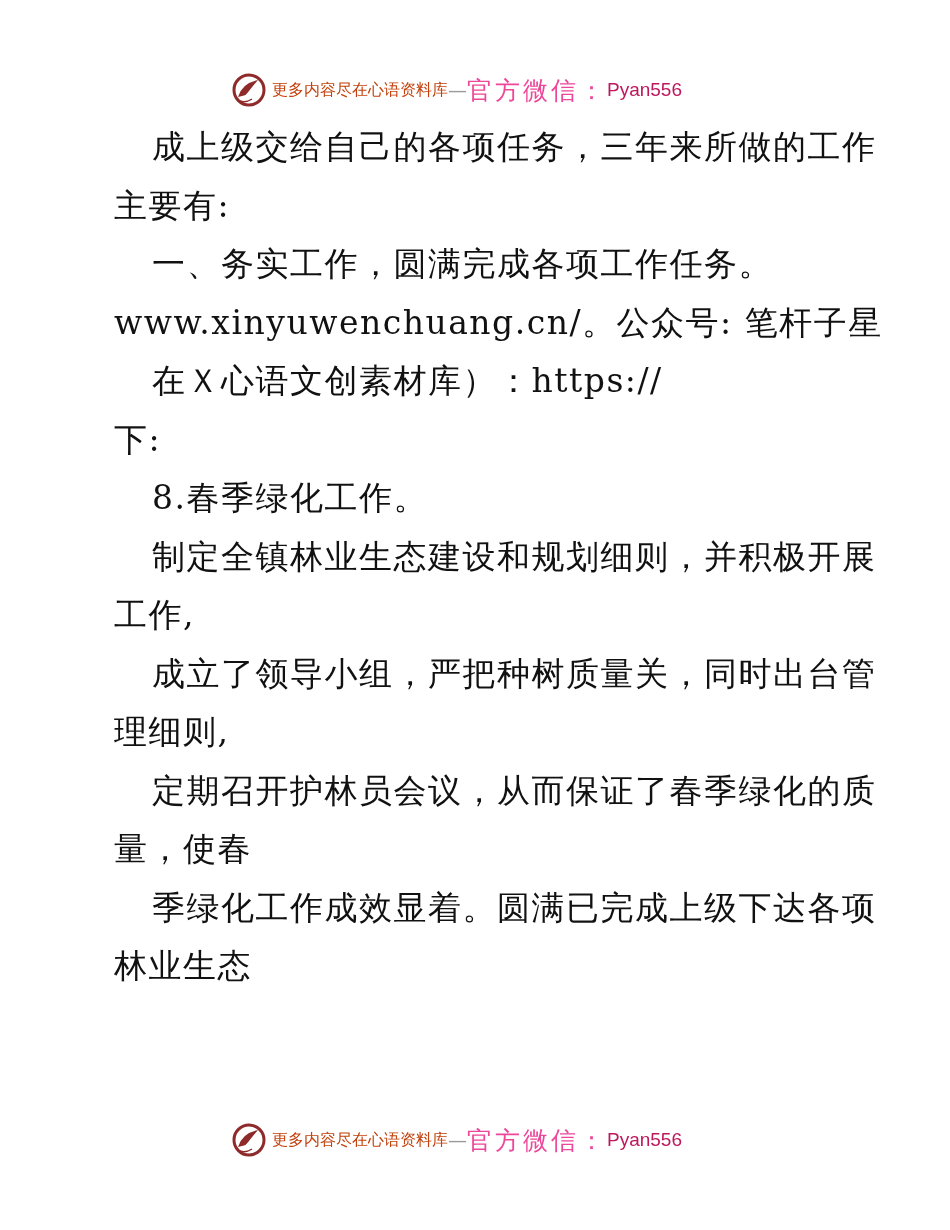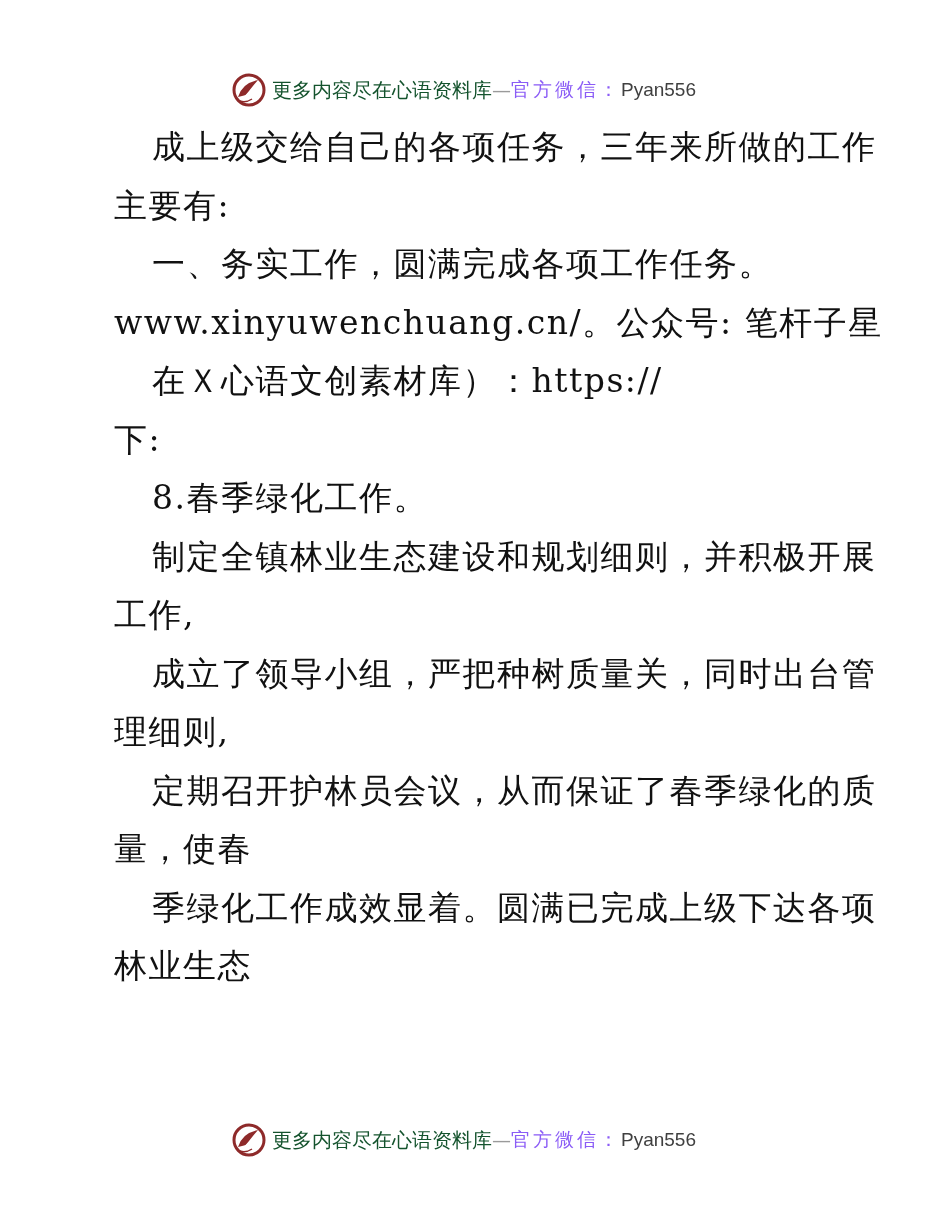--- a/index.html
+++ b/index.html
@@ -25,38 +25,38 @@
     }
     .banner.top { top: 70px; }
     .banner.bottom { top: 1120px; }
     .logo {
       width: 34px;
       height: 34px;
       margin-right: 6px;
       display: inline-block;
     }
     .banner .pink {
-      color: #14532d;
+      color: #c2410c;
       font-family: Liberation Sans, sans-serif;
-      font-size: 20px;
+      font-size: 16px;
       letter-spacing: 0px;
     }
     .banner .dash {
       color: #9a9a9a;
       font-size: 19px;
       font-family: "DejaVu Sans", sans-serif;
     }
     .banner .gray {
-      color: #8b5cf6;
-      font-size: 19px;
+      color: #ec4899;
+      font-size: 25px;
       font-family: Liberation Serif, serif;
       letter-spacing: 3px;
     }
     .banner .id {
-      color: #404040;
+      color: #be185d;
       font-size: 19px;
       font-family: "Liberation Sans", sans-serif;
     }
     .content {
       position: absolute;
       left: 114px;
       top: 118px;
       width: 760px;
     }
     .line {

